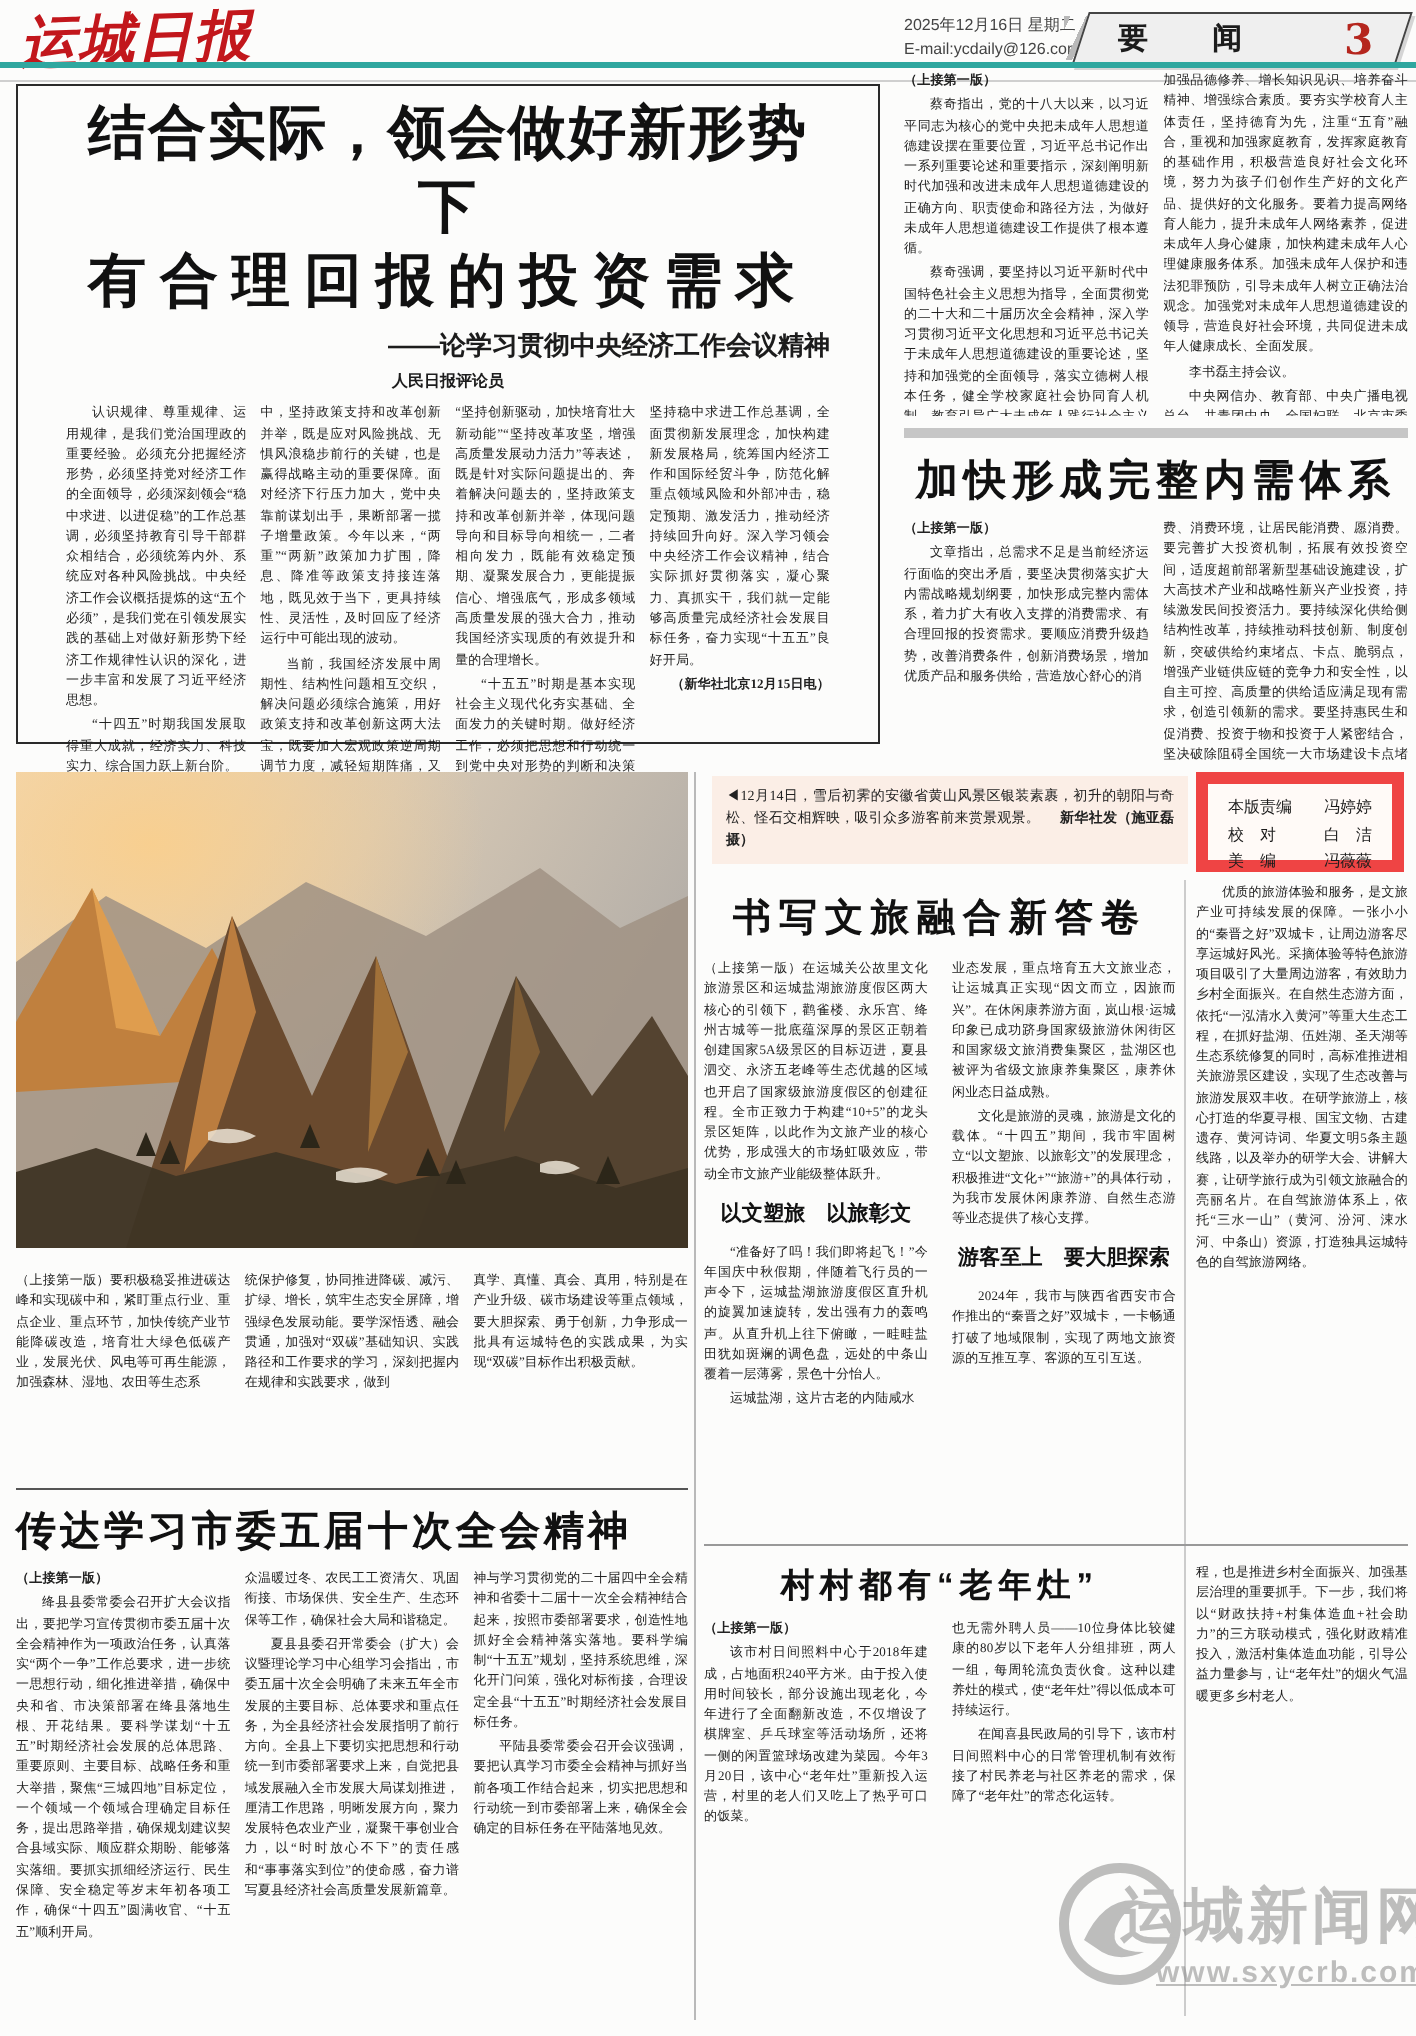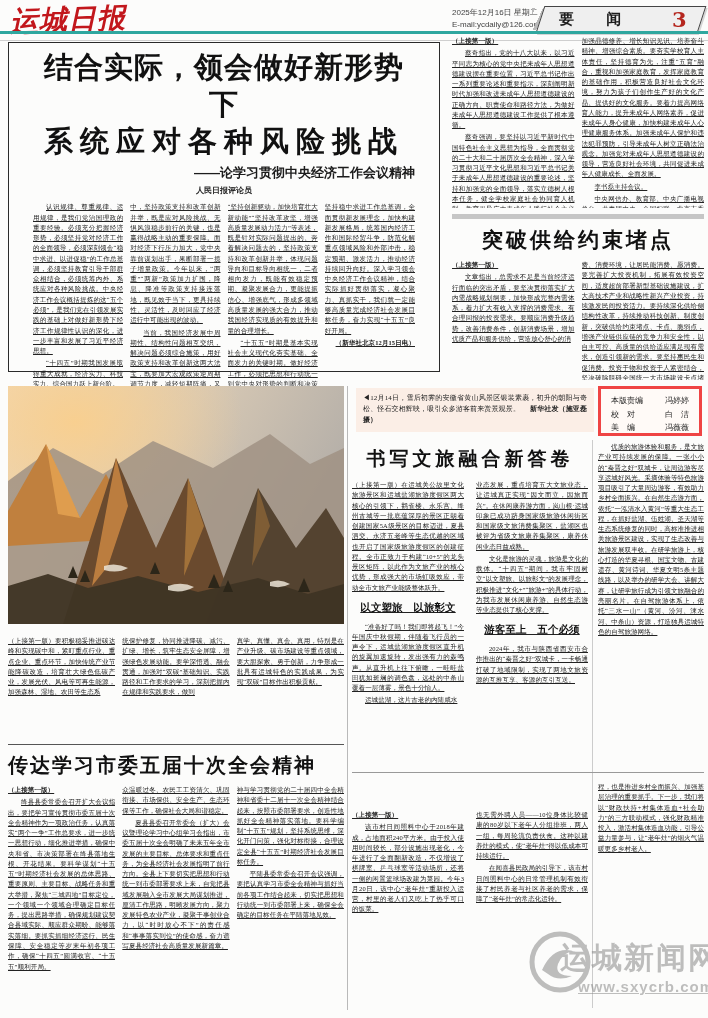--- a/index.html
+++ b/index.html
@@ -14,21 +14,21 @@
          background:repeating-linear-gradient(115deg,#b9b9b9 0 3px,transparent 3px 10px);}
   .sectab{right:6px;top:6px;width:128px;height:25px;border:1px solid #444;background:#efefef;
           transform:skewX(-18deg);display:flex;align-items:center;justify-content:space-between;
           padding:0 14px 0 18px;box-shadow:2px 2px 0 #d5d5d5;}
   .sectab .in{transform:skewX(18deg);}
   .seclabel{font-size:15px;font-weight:bold;letter-spacing:14px;font-family:"Liberation Sans",sans-serif;}
   .pagenum{font-size:21px;font-weight:bold;color:#b5261e;font-family:"DejaVu Serif",serif;}
   .tealrule{left:0;top:31px;width:708px;height:3px;background:#2fa79f;}
   .grayhair{left:0;top:40px;width:708px;height:1px;background:#cfcfcf;}
   
-  .bodytext{font-size:6.5px;line-height:1.58;text-align:justify;color:#222;letter-spacing:.1px;text-decoration:underline;}
+  .bodytext{font-size:6.5px;line-height:1.58;text-align:justify;color:#222;letter-spacing:.1px;}
   .bodytext p{margin:0 0 2px;text-indent:2em;}
   .bodytext p.noind{text-indent:0;}
   .cols{display:flex;gap:7px;}
   .col{flex:1;overflow:hidden;}
   .leadin{font-weight:bold;}
   h1,h2,h3,h4{margin:0;font-family:"Liberation Sans",sans-serif;color:#111;}
   
   .leadbox{left:8px;top:42px;width:432px;height:330px;border:1px solid #2a2a2a;padding:6px 24px;box-sizing:border-box;}
   .lead-h{font-size:29px;text-align:center;font-weight:bold;line-height:1.28;letter-spacing:1px;}
   .lead-h2{letter-spacing:7px;}
@@ -42,21 +42,21 @@
   .graydiv{left:452px;top:214px;width:252px;height:5px;background:#c6c6c6;}
   
   .demand{left:452px;top:226px;width:252px;height:156px;}
   .demand h2{font-size:21px;text-align:center;letter-spacing:3px;font-weight:bold;}
   .demand .cols{margin-top:6px;height:120px;}
   
   .photo{left:8px;top:386px;width:336px;height:238px;overflow:hidden;}
   .capbox{left:356px;top:388px;width:238px;height:44px;background:#fbeee6;padding:5px 7px;box-sizing:border-box;
           font-size:7px;line-height:1.6;text-align:justify;color:#222;}
   .capbox .credit{font-weight:bold;margin-left:10px;}
-  .staffbox{left:598px;top:386px;width:104px;height:50px;border:3px solid #ef4444;background:#fffaf7;
+  .staffbox{left:598px;top:386px;width:104px;height:50px;border:6px solid #ef4444;background:#fffaf7;
             padding:5px 10px;box-sizing:border-box;font-size:8px;line-height:1.7;font-family:"Liberation Sans",sans-serif;}
   .staffrow{display:flex;justify-content:space-between;}
   .vrule-main{left:347px;top:386px;width:1px;height:624px;background:#b9b9b9;}
   .vrule-right{left:592px;top:440px;width:1px;height:568px;background:#cccccc;}
   
   .wenlu-h{left:352px;top:446px;width:236px;font-size:19px;text-align:center;letter-spacing:4px;font-weight:bold;}
   .wenlu-c1{left:352px;top:480px;width:112px;height:288px;}
   .wenlu-c2{left:476px;top:480px;width:112px;height:288px;}
   .wenlu-c3{left:598px;top:442px;width:106px;height:326px;}
   .subhead{font-size:10.5px;font-weight:bold;text-align:center;margin:6px 0;font-family:"Liberation Sans",sans-serif;}
@@ -97,21 +97,21 @@
   <div class="abs hatch"></div>
   <div class="abs sectab">
     <span class="in seclabel">要 闻</span>
     <span class="in pagenum">3</span>
   </div>
   <div class="abs tealrule"></div>
   <div class="abs grayhair"></div>
 
   <div class="abs leadbox">
     <h1 class="lead-h">结合实际，领会做好新形势下</h1>
-    <h1 class="lead-h lead-h2">系统应对各种风险挑战</h1>
+    <h1 class="lead-h lead-h2">有合理回报的投资需求</h1>
     <div class="lead-dek">——论学习贯彻中央经济工作会议精神</div>
     <div class="lead-by">人民日报评论员</div>
     <div class="cols lead-cols bodytext">
       <div class="col">
         <p>认识规律、尊重规律、运用规律，是我们党治国理政的重要经验。必须充分把握经济形势，必须坚持党对经济工作的全面领导，必须深刻领会“稳中求进、以进促稳”的工作总基调，必须坚持教育引导干部群众相结合，必须统筹内外、系统应对各种风险挑战。中央经济工作会议概括提炼的这“五个必须”，是我们党在引领发展实践的基础上对做好新形势下经济工作规律性认识的深化，进一步丰富和发展了习近平经济思想。</p>
         <p>“十四五”时期我国发展取得重大成就，经济实力、科技实力、综合国力跃上新台阶。</p>
       </div>
       <div class="col">
         <p class="noind">中，坚持政策支持和改革创新并举，既是应对风险挑战、无惧风浪稳步前行的关键，也是赢得战略主动的重要保障。面对经济下行压力加大，党中央靠前谋划出手，果断部署一揽子增量政策。今年以来，“两重”“两新”政策加力扩围，降息、降准等政策支持接连落地，既见效于当下，更具持续性、灵活性，及时回应了经济运行中可能出现的波动。</p>
         <p>当前，我国经济发展中周期性、结构性问题相互交织，解决问题必须综合施策，用好政策支持和改革创新这两大法宝，既要加大宏观政策逆周期调节力度，减轻短期阵痛，又要不失时机深化改革，激发创新活力，调动地方和各方面积极性。</p>
@@ -137,21 +137,21 @@
       <div class="col">
         <p class="noind">加强品德修养、增长知识见识、培养奋斗精神、增强综合素质。要夯实学校育人主体责任，坚持德育为先，注重“五育”融合，重视和加强家庭教育，发挥家庭教育的基础作用，积极营造良好社会文化环境，努力为孩子们创作生产好的文化产品、提供好的文化服务。要着力提高网络育人能力，提升未成年人网络素养，促进未成年人身心健康，加快构建未成年人心理健康服务体系。加强未成年人保护和违法犯罪预防，引导未成年人树立正确法治观念。加强党对未成年人思想道德建设的领导，营造良好社会环境，共同促进未成年人健康成长、全面发展。</p>
         <p>李书磊主持会议。</p>
         <p>中央网信办、教育部、中央广播电视总台、共青团中央、全国妇联、北京市委宣传部、内蒙古自治区鄂尔多斯市负责同志、未成年人思想道德建设基层工作者代表作了发言。</p>
       </div>
     </div>
   </div>
   <div class="abs graydiv"></div>
 
   <div class="abs demand">
-    <h2>突破供给约束堵点</h2>
+    <h2>加快形成完整内需体系</h2>
     <div class="cols bodytext">
       <div class="col">
         <p class="noind leadin">（上接第一版）</p>
         <p>文章指出，总需求不足是当前经济运行面临的突出矛盾，要坚决贯彻落实扩大内需战略规划纲要，加快形成完整内需体系，着力扩大有收入支撑的消费需求、有合理回报的投资需求。要顺应消费升级趋势，改善消费条件，创新消费场景，增加优质产品和服务供给，营造放心舒心的消</p>
       </div>
       <div class="col">
         <p class="noind">费、消费环境，让居民能消费、愿消费。要完善扩大投资机制，拓展有效投资空间，适度超前部署新型基础设施建设，扩大高技术产业和战略性新兴产业投资，持续激发民间投资活力。要持续深化供给侧结构性改革，持续推动科技创新、制度创新，突破供给约束堵点、卡点、脆弱点，增强产业链供应链的竞争力和安全性，以自主可控、高质量的供给适应满足现有需求，创造引领新的需求。要坚持惠民生和促消费、投资于物和投资于人紧密结合，坚决破除阻碍全国统一大市场建设卡点堵点。</p>
       </div>
     </div>
   </div>
@@ -220,21 +220,21 @@
   <h2 class="abs wenlu-h">书写文旅融合新答卷</h2>
   <div class="abs wenlu-c1 bodytext">
     <p class="noind">（上接第一版）在运城关公故里文化旅游景区和运城盐湖旅游度假区两大核心的引领下，鹳雀楼、永乐宫、绛州古城等一批底蕴深厚的景区正朝着创建国家5A级景区的目标迈进，夏县泗交、永济五老峰等生态优越的区域也开启了国家级旅游度假区的创建征程。全市正致力于构建“10+5”的龙头景区矩阵，以此作为文旅产业的核心优势，形成强大的市场虹吸效应，带动全市文旅产业能级整体跃升。</p>
     <h4 class="subhead">以文塑旅　以旅彰文</h4>
     <p>“准备好了吗！我们即将起飞！”今年国庆中秋假期，伴随着飞行员的一声令下，运城盐湖旅游度假区直升机的旋翼加速旋转，发出强有力的轰鸣声。从直升机上往下俯瞰，一畦畦盐田犹如斑斓的调色盘，远处的中条山覆着一层薄雾，景色十分怡人。</p>
     <p>运城盐湖，这片古老的内陆咸水</p>
   </div>
   <div class="abs wenlu-c2 bodytext">
     <p class="noind">业态发展，重点培育五大文旅业态，让运城真正实现“因文而立，因旅而兴”。在休闲康养游方面，岚山根·运城印象已成功跻身国家级旅游休闲街区和国家级文旅消费集聚区，盐湖区也被评为省级文旅康养集聚区，康养休闲业态日益成熟。</p>
     <p>文化是旅游的灵魂，旅游是文化的载体。“十四五”期间，我市牢固树立“以文塑旅、以旅彰文”的发展理念，积极推进“文化+”“旅游+”的具体行动，为我市发展休闲康养游、自然生态游等业态提供了核心支撑。</p>
-    <h4 class="subhead">游客至上　五个必须</h4>
+    <h4 class="subhead">游客至上　要大胆探索</h4>
     <p>2024年，我市与陕西省西安市合作推出的“秦晋之好”双城卡，一卡畅通打破了地域限制，实现了两地文旅资源的互推互享、客源的互引互送。</p>
   </div>
   <div class="abs wenlu-c3 bodytext">
     <p>优质的旅游体验和服务，是文旅产业可持续发展的保障。一张小小的“秦晋之好”双城卡，让周边游客尽享运城好风光。采摘体验等特色旅游项目吸引了大量周边游客，有效助力乡村全面振兴。在自然生态游方面，依托“一泓清水入黄河”等重大生态工程，在抓好盐湖、伍姓湖、圣天湖等生态系统修复的同时，高标准推进相关旅游景区建设，实现了生态改善与旅游发展双丰收。在研学旅游上，核心打造的华夏寻根、国宝文物、古建遗存、黄河诗词、华夏文明5条主题线路，以及举办的研学大会、讲解大赛，让研学旅行成为引领文旅融合的亮丽名片。在自驾旅游体系上，依托“三水一山”（黄河、汾河、涑水河、中条山）资源，打造独具运城特色的自驾旅游网络。</p>
   </div>
   <div class="abs hr-wenlu"></div>
 
   <div class="abs study">
     <div class="cols bodytext">
       <div class="col">
@@ -261,20 +261,21 @@
         <p class="noind">众温暖过冬、农民工工资清欠、巩固衔接、市场保供、安全生产、生态环保等工作，确保社会大局和谐稳定。</p>
         <p>夏县县委召开常委会（扩大）会议暨理论学习中心组学习会指出，市委五届十次全会明确了未来五年全市发展的主要目标、总体要求和重点任务，为全县经济社会发展指明了前行方向。全县上下要切实把思想和行动统一到市委部署要求上来，自觉把县域发展融入全市发展大局谋划推进，厘清工作思路，明晰发展方向，聚力发展特色农业产业，凝聚干事创业合力，以“时时放心不下”的责任感和“事事落实到位”的使命感，奋力谱写夏县经济社会高质量发展新篇章。</p>
       </div>
       <div class="col">
         <p class="noind">神与学习贯彻党的二十届四中全会精神和省委十二届十一次全会精神结合起来，按照市委部署要求，创造性地抓好全会精神落实落地。要科学编制“十五五”规划，坚持系统思维，深化开门问策，强化对标衔接，合理设定全县“十五五”时期经济社会发展目标任务。</p>
         <p>平陆县委常委会召开会议强调，要把认真学习市委全会精神与抓好当前各项工作结合起来，切实把思想和行动统一到市委部署上来，确保全会确定的目标任务在平陆落地见效。</p>
       </div>
     </div>
   </div>
 
+  <h2 class="abs elder-h">村村都有“老年灶”</h2>
   <div class="abs elder-c1 bodytext">
     <p class="noind leadin">（上接第一版）</p>
     <p>该市村日间照料中心于2018年建成，占地面积240平方米。由于投入使用时间较长，部分设施出现老化，今年进行了全面翻新改造，不仅增设了棋牌室、乒乓球室等活动场所，还将一侧的闲置篮球场改建为菜园。今年3月20日，该中心“老年灶”重新投入运营，村里的老人们又吃上了热乎可口的饭菜。</p>
   </div>
   <div class="abs elder-c2 bodytext">
     <p class="noind">也无需外聘人员——10位身体比较健康的80岁以下老年人分组排班，两人一组，每周轮流负责伙食。这种以建养灶的模式，使“老年灶”得以低成本可持续运行。</p>
     <p>在闻喜县民政局的引导下，该市村日间照料中心的日常管理机制有效衔接了村民养老与社区养老的需求，保障了“老年灶”的常态化运转。</p>
   </div>
   <div class="abs elder-c3 bodytext">
     <p class="noind">程，也是推进乡村全面振兴、加强基层治理的重要抓手。下一步，我们将以“财政扶持+村集体造血+社会助力”的三方联动模式，强化财政精准投入，激活村集体造血功能，引导公益力量参与，让“老年灶”的烟火气温暖更多乡村老人。</p>

